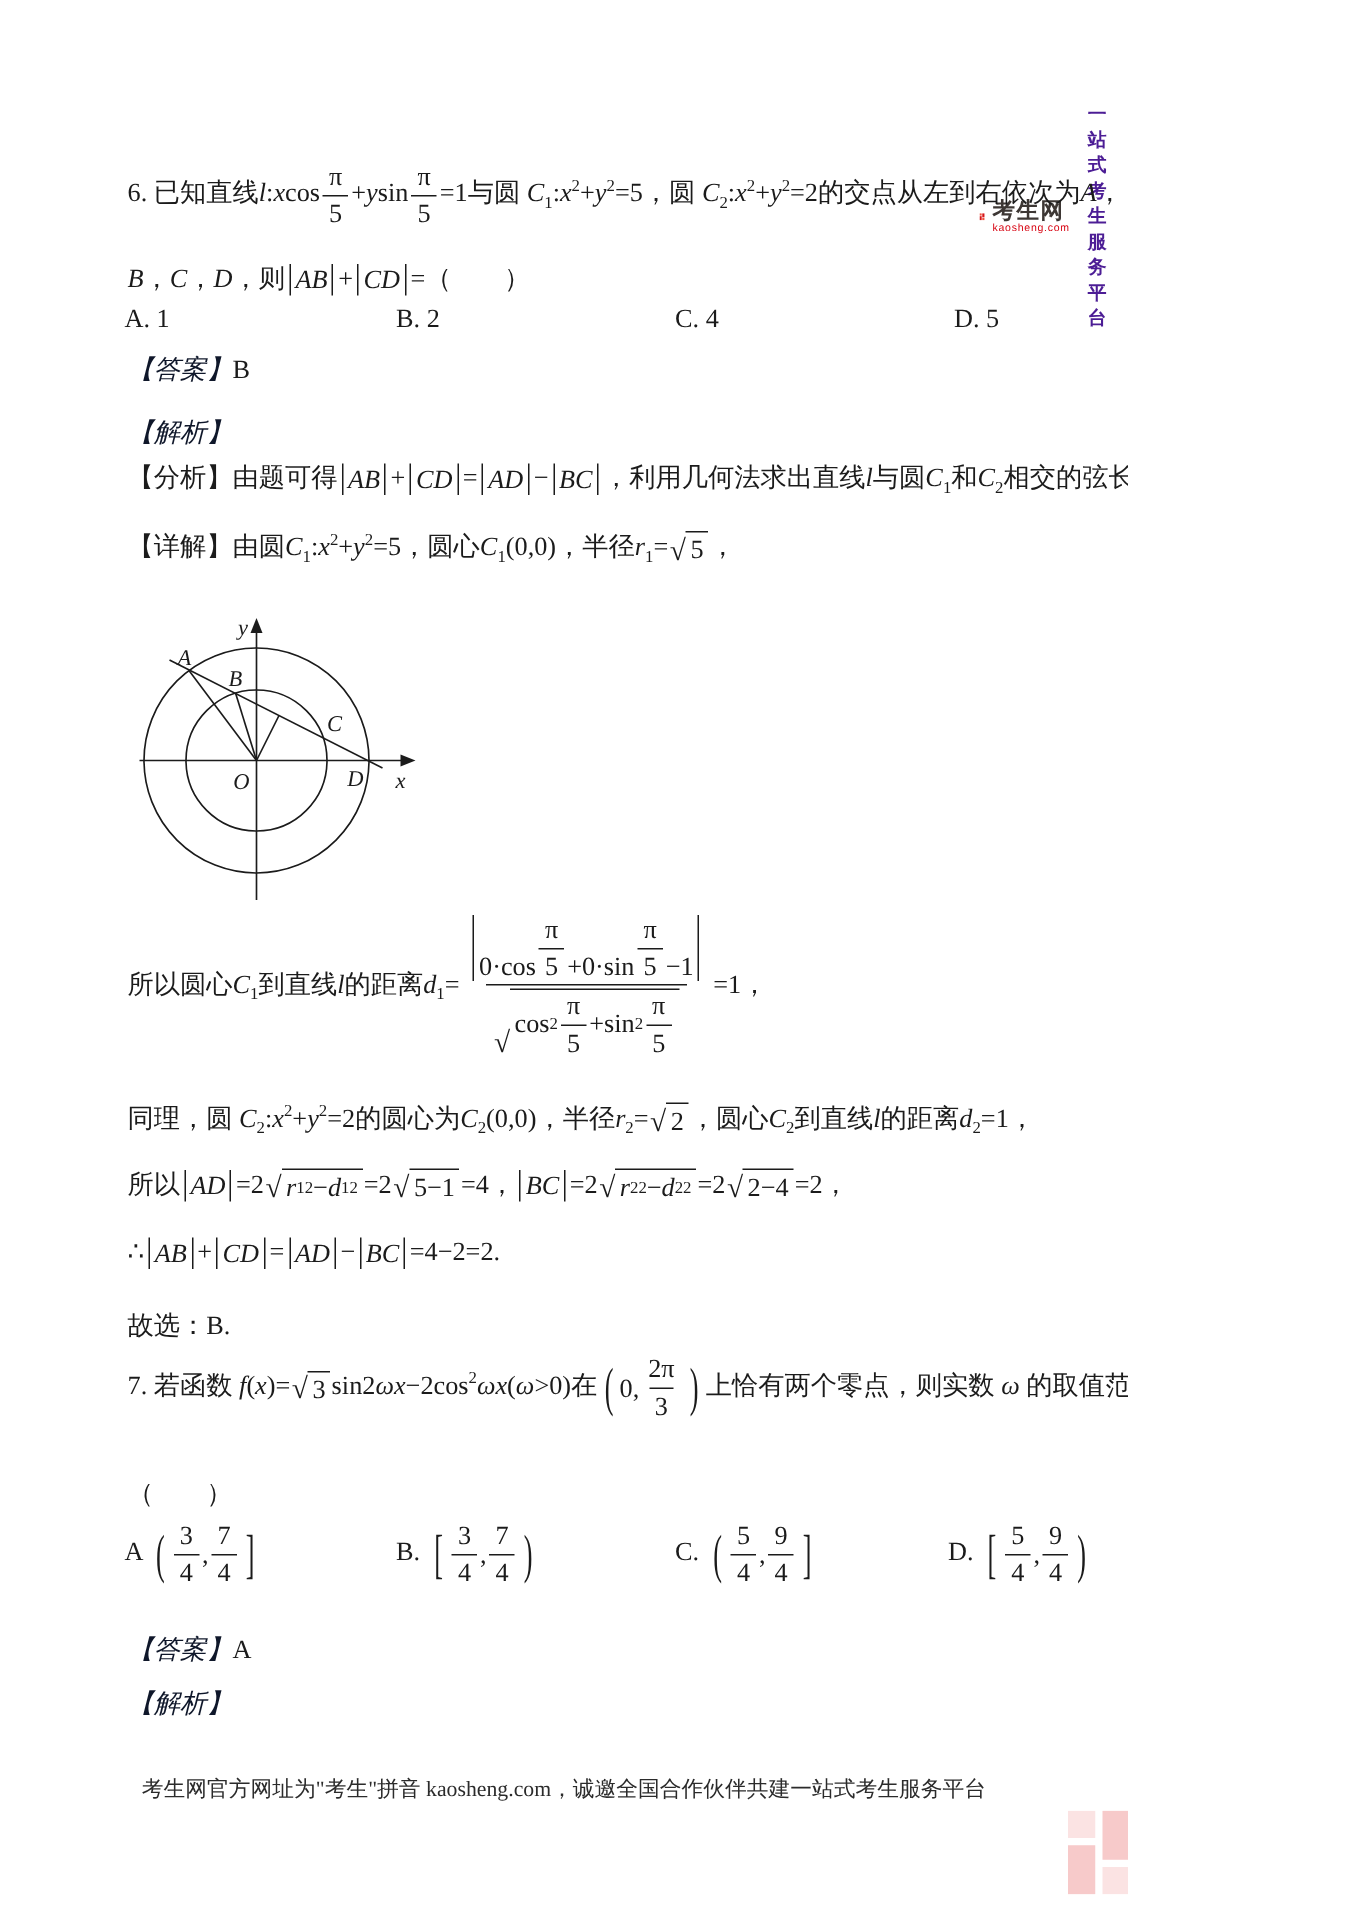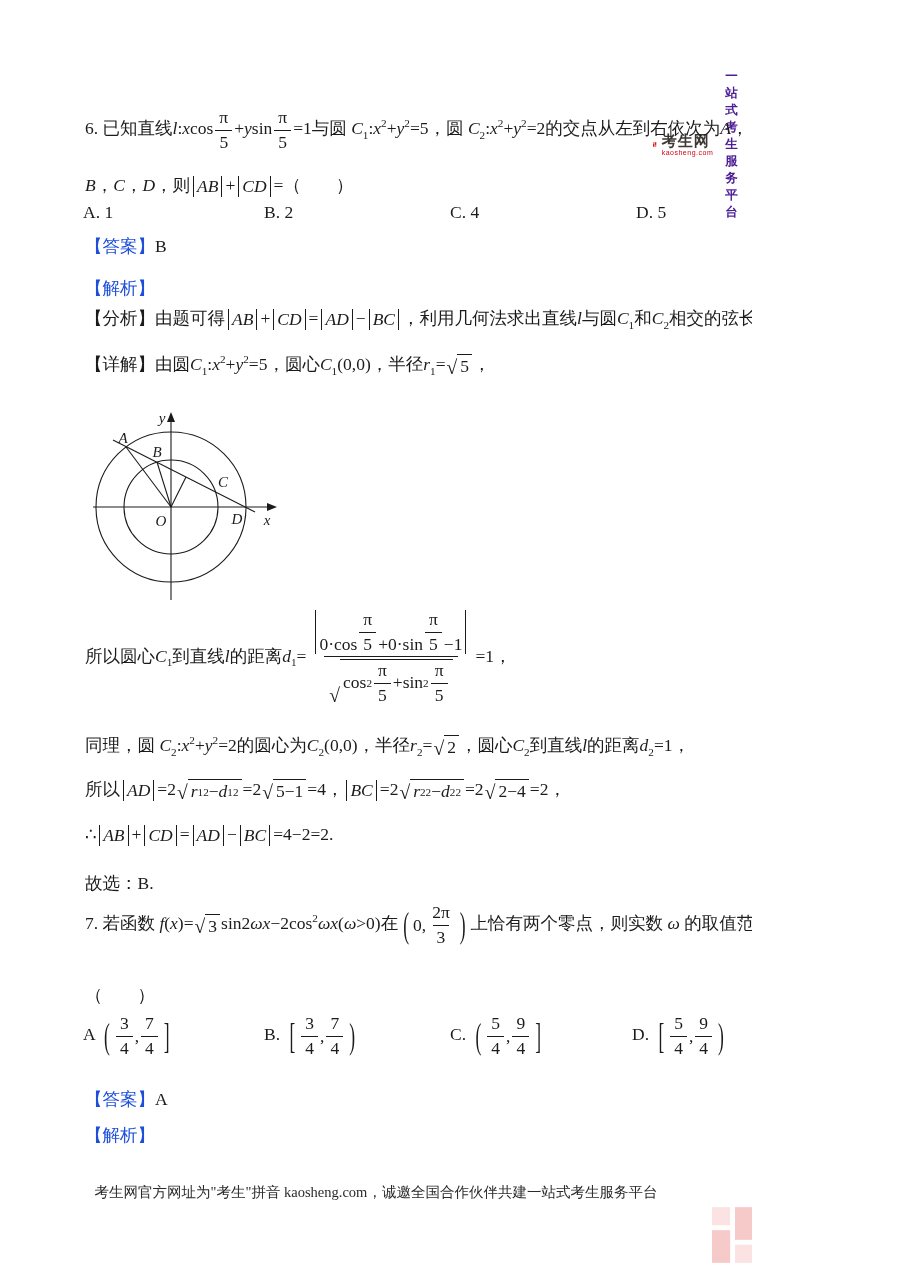--- a/index.html
+++ b/index.html
@@ -20,21 +20,21 @@
   .rad>.rsign{line-height:1;font-size:1.12em;}
   .rad>.rcnt{display:inline-flex;align-items:center;border-top:1.3px solid #1b1b1b;padding:1px 3px 0;}
   
   .bars{display:inline-flex;align-items:flex-end;vertical-align:middle;
         border-left:1.3px solid #1b1b1b;border-right:1.3px solid #1b1b1b;
         padding:0 3px;margin:0 3px;}
   
   .grp{display:inline-flex;align-items:center;vertical-align:middle;margin:0 1px;}
   .delim{display:inline-block;transform:scaleY(2.05);margin:0 4px;font-weight:400;}
   .gcnt{display:inline-flex;align-items:center;}
-  .blue{color:#1d4ed8;}
+  .blue{color:#0f172a;font-style:italic;}
   
   .header-logo{position:absolute;left:653px;top:68px;display:flex;align-items:center;}
   .brand-col{margin-left:5px;line-height:1;}
   .brand{font-weight:bold;color:#3d3734;font-size:15px;letter-spacing:1px;
          font-family:"Liberation Sans","DejaVu Sans",sans-serif;}
   .brand-domain{color:#d7000f;font-size:7px;letter-spacing:.5px;margin-top:1px;
          font-family:"Liberation Sans","DejaVu Sans",sans-serif;}
   .slogan{margin-left:12px;color:#4c1d95;font-weight:bold;font-size:12.5px;letter-spacing:1.5px;
          font-family:"Liberation Sans","DejaVu Sans",sans-serif;}
   

